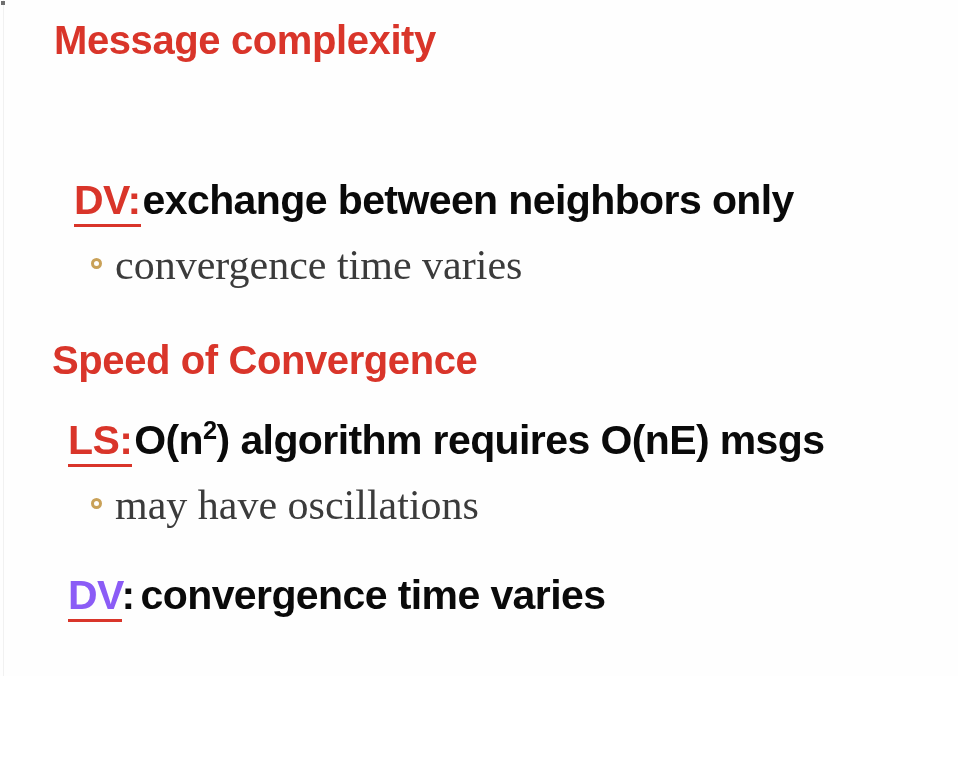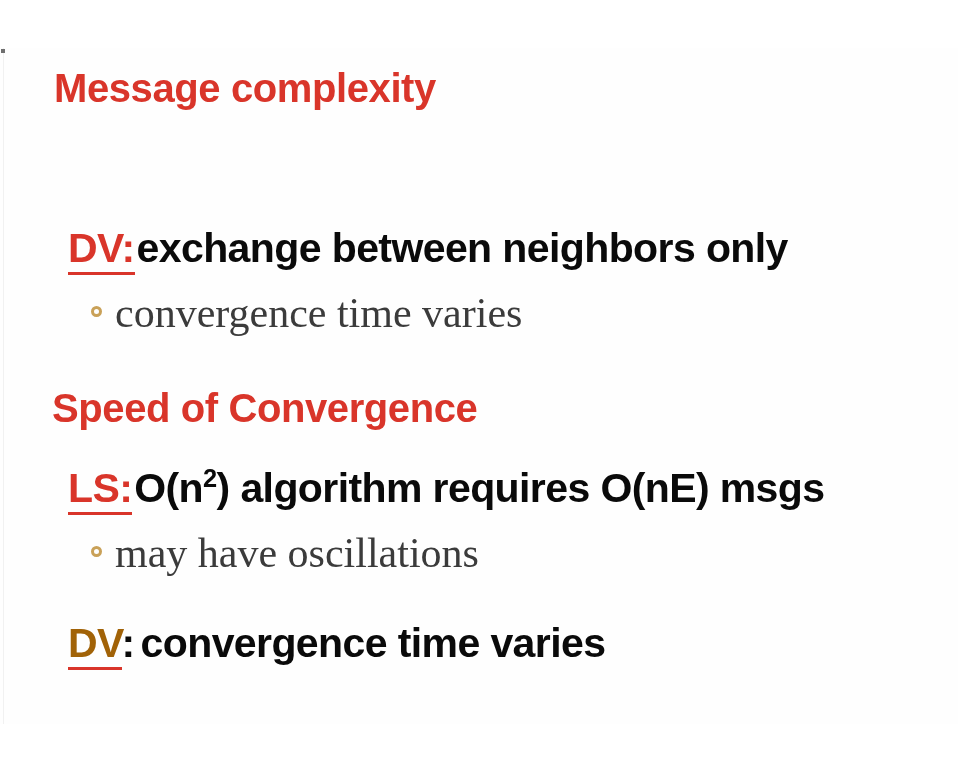--- a/index.html
+++ b/index.html
@@ -8,21 +8,20 @@
     padding: 0;
     background: #ffffff;
   }
   #slide {
     position: relative;
     width: 958px;
     height: 676px;
     background: #fefefe;
     overflow: hidden;
     font-kerning: normal;
-    margin-top: 48px;
   }
 
   
   .edge-line {
     position: absolute;
     left: 3px;
     top: 0;
     width: 1px;
     height: 764px;
     background: #f1f1f1;
@@ -68,21 +67,21 @@
     color: #0a0a0a;
     letter-spacing: -0.6px;
   }
   .bullet-main .tag {
     color: #d9352a;
     border-bottom: 3px solid #d9352a;
     padding-bottom: 1px;
     margin-right: 2px;
   }
   .bullet-main .tag-noc {
-    color: #a16207;
+    color: #8b5cf6;
     border-bottom: 3px solid #d9352a;
     padding-bottom: 1px;
   }
   .bullet-main .colon-dark {
     color: #0a0a0a;
     margin-right: 6px;
   }
   .bullet-main sup {
     font-size: 0.62em;
     vertical-align: super;
@@ -115,21 +114,21 @@
 <body>
 
 <div id="slide">
 
   <div class="edge-line"></div>
   <div class="corner-speck"></div>
 
   <div class="line heading" style="left:54px; top:20px;">Message complexity</div>
 
 
-  <div class="line bullet-main" style="left:68px; top:180px;"><span class="tag">DV:</span><span>exchange between neighbors only</span></div>
+  <div class="line bullet-main" style="left:74px; top:180px;"><span class="tag">DV:</span><span>exchange between neighbors only</span></div>
 
   <div class="line bullet-sub" style="left:91px; top:244px;">
       <span class="ring"></span>
       <span>convergence time varies</span>
     </div>
 
   <div class="line heading" style="left:52px; top:340px;">Speed of Convergence</div>
 
   <div class="line bullet-main" style="left:68px; top:420px;"><span class="tag">LS:</span><span>O(n</span><sup>2</sup><span>) algorithm requires O(nE) msgs</span></div>
 

